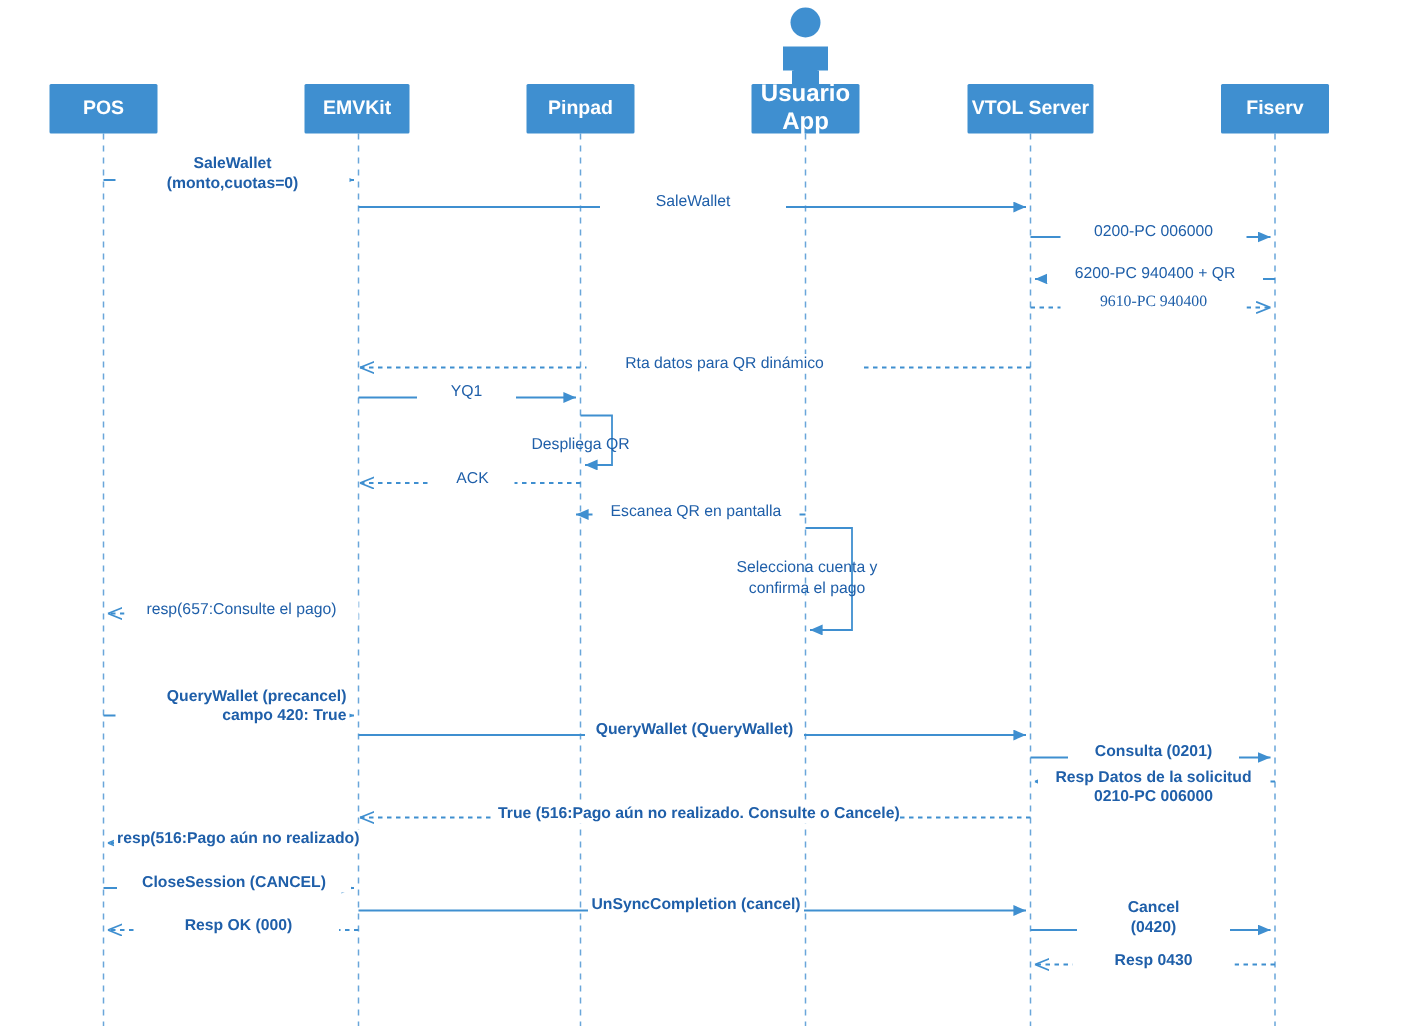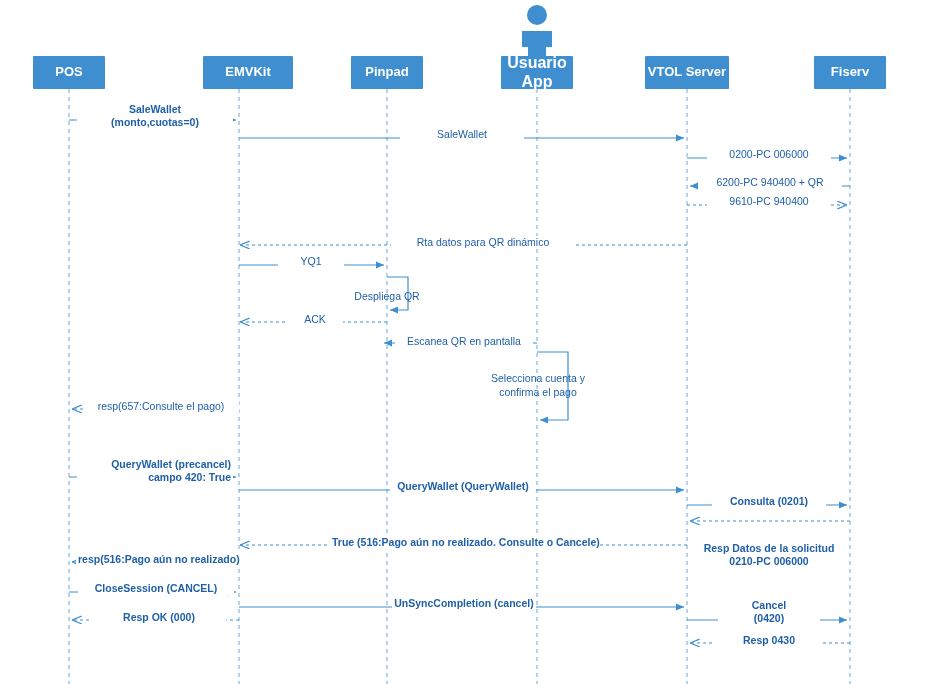--- a/index.html
+++ b/index.html
@@ -139,21 +139,21 @@
 
       <line x1="239" y1="620" x2="72" y2="620" stroke-dasharray="3,3" marker-end="url(#arrowOpen)"></line>
 
       <line x1="850" y1="643" x2="690" y2="643" stroke-dasharray="3,3" marker-end="url(#arrowOpen)"></line>
     </g>
   </svg>
 
   <div class="actor-box" style="left:33px; top:56px; width:72px; height:33px;">
     <span>POS</span>
   </div>
-  <div class="actor-box" style="left:203px; top:56px; width:90px; height:33px;">
+  <div class="actor-box" style="left:203px; top:56px; width:70px; height:33px;">
     <span>EMVKit</span>
   </div>
   <div class="actor-box" style="left:351px; top:56px; width:72px; height:33px;">
     <span>Pinpad</span>
   </div>
   <div class="actor-box" style="left:501px; top:56px; width:72px; height:33px; white-space:pre-line; font-size:16px;">
     <span style="white-space:pre-line;">Usuario
 App</span>
   </div>
   <div class="actor-box" style="left:645px; top:56px; width:84px; height:33px;">
@@ -165,21 +165,21 @@
 
   <div class="msg-label" style="left:77px; top:103px; width:152px; white-space:pre-line;">SaleWallet
 (monto,cuotas=0)</div>
 
   <div class="msg-label reg" style="left:400px; top:128px; width:120px;">SaleWallet</div>
 
   <div class="msg-label reg" style="left:707px; top:148px; width:120px;">0200-PC 006000</div>
 
   <div class="msg-label reg" style="left:698px; top:176px; width:140px;">6200-PC 940400 + QR</div>
 
-  <div class="msg-label reg" style="left:707px; top:195px; width:120px;">9610-PC 940400</div>
+  <div class="msg-label reg" style="left:707px; top:195px; width:120px;font-family:Liberation Serif, serif;">9610-PC 940400</div>
 
   <div class="msg-label reg" style="left:391px; top:236px; width:180px;">Rta datos para QR dinámico</div>
 
   <div class="msg-label reg" style="left:278px; top:255px; width:62px;">YQ1</div>
 
   <div class="note-label" style="left:335px; top:290px; width:104px;">Despliega QR</div>
 
   <div class="msg-label reg" style="left:287px; top:313px; width:52px;">ACK</div>
 
   <div class="msg-label reg" style="left:395px; top:335px; width:134px;">Escanea QR en pantalla</div>
@@ -189,21 +189,21 @@
 
   <div class="msg-label reg" style="left:83px; top:400px; width:152px;">resp(657:Consulte el pago)</div>
 
   <div class="msg-label" style="left:77px; top:458px; width:152px; white-space:pre-line;text-align:right;">QueryWallet (precancel)
 campo 420: True</div>
 
   <div class="msg-label" style="left:390px; top:480px; width:142px;">QueryWallet (QueryWallet)</div>
 
   <div class="msg-label" style="left:712px; top:495px; width:110px;">Consulta (0201)</div>
 
-  <div class="msg-label" style="left:692px; top:512px; width:150px; white-space:pre-line; line-height:1.2;margin-top:30px;">Resp Datos de la solicitud
+  <div class="msg-label" style="left:692px; top:512px; width:150px; white-space:pre-line; line-height:1.2;">Resp Datos de la solicitud
 0210-PC 006000</div>
 
   <div class="msg-label" style="left:330px; top:536px; width:264px;">True (516:Pago aún no realizado. Consulte o Cancele)</div>
 
   <div class="msg-label" style="left:76px; top:553px; width:160px;">resp(516:Pago aún no realizado)</div>
 
   <div class="msg-label" style="left:78px; top:582px; width:152px;">CloseSession (CANCEL)</div>
 
   <div class="msg-label" style="left:392px; top:597px; width:140px;">UnSyncCompletion (cancel)</div>
 

